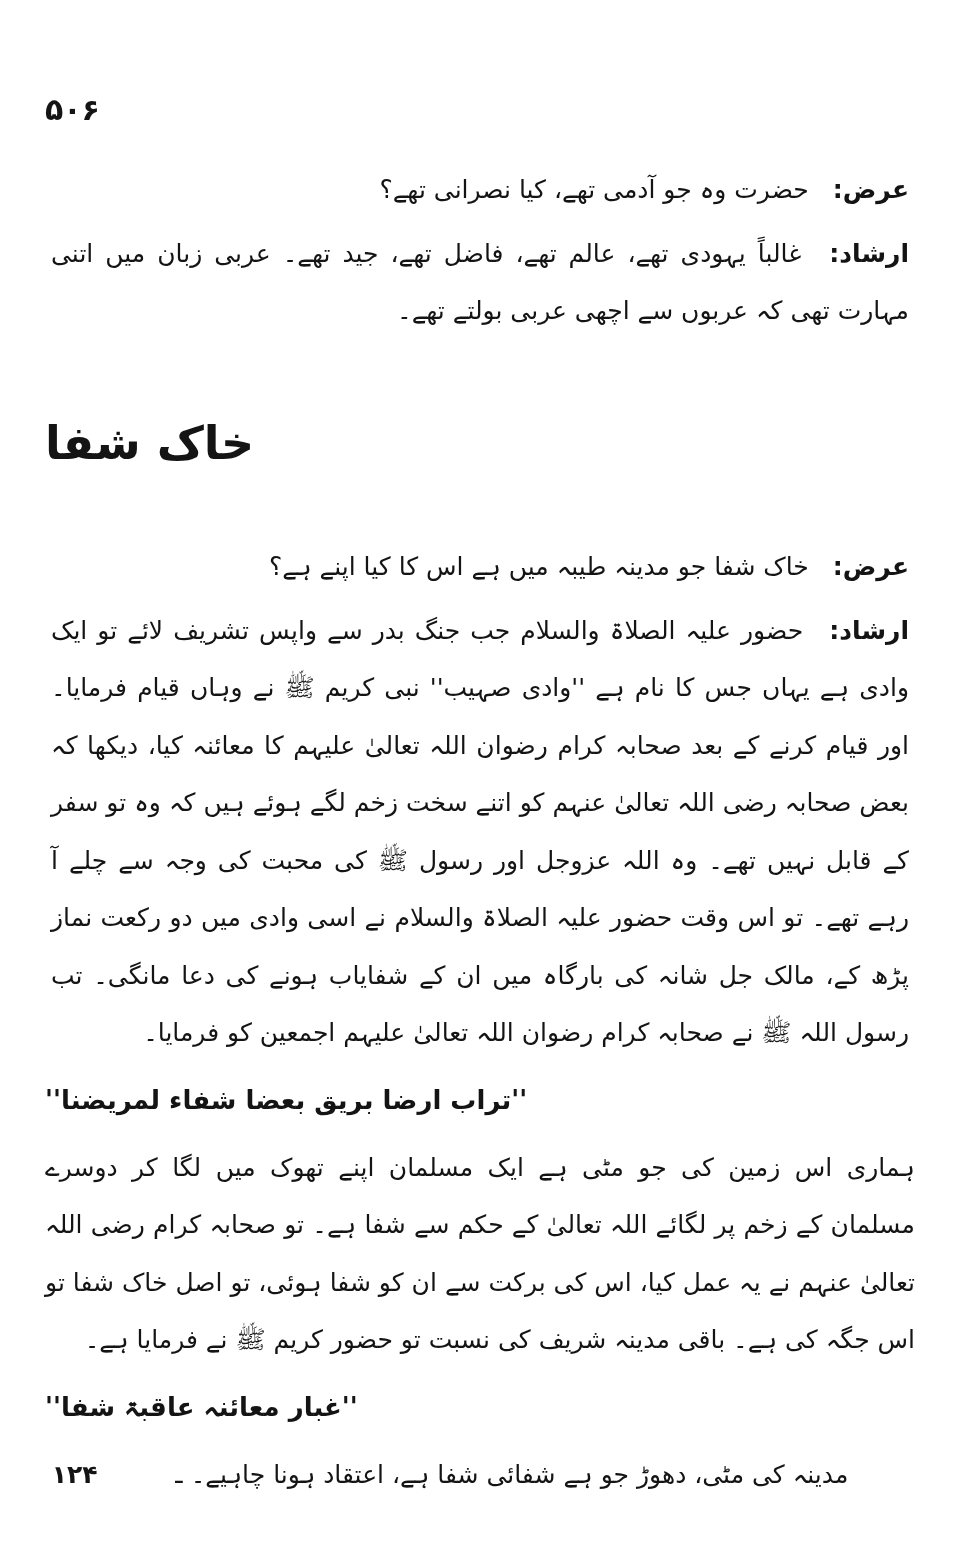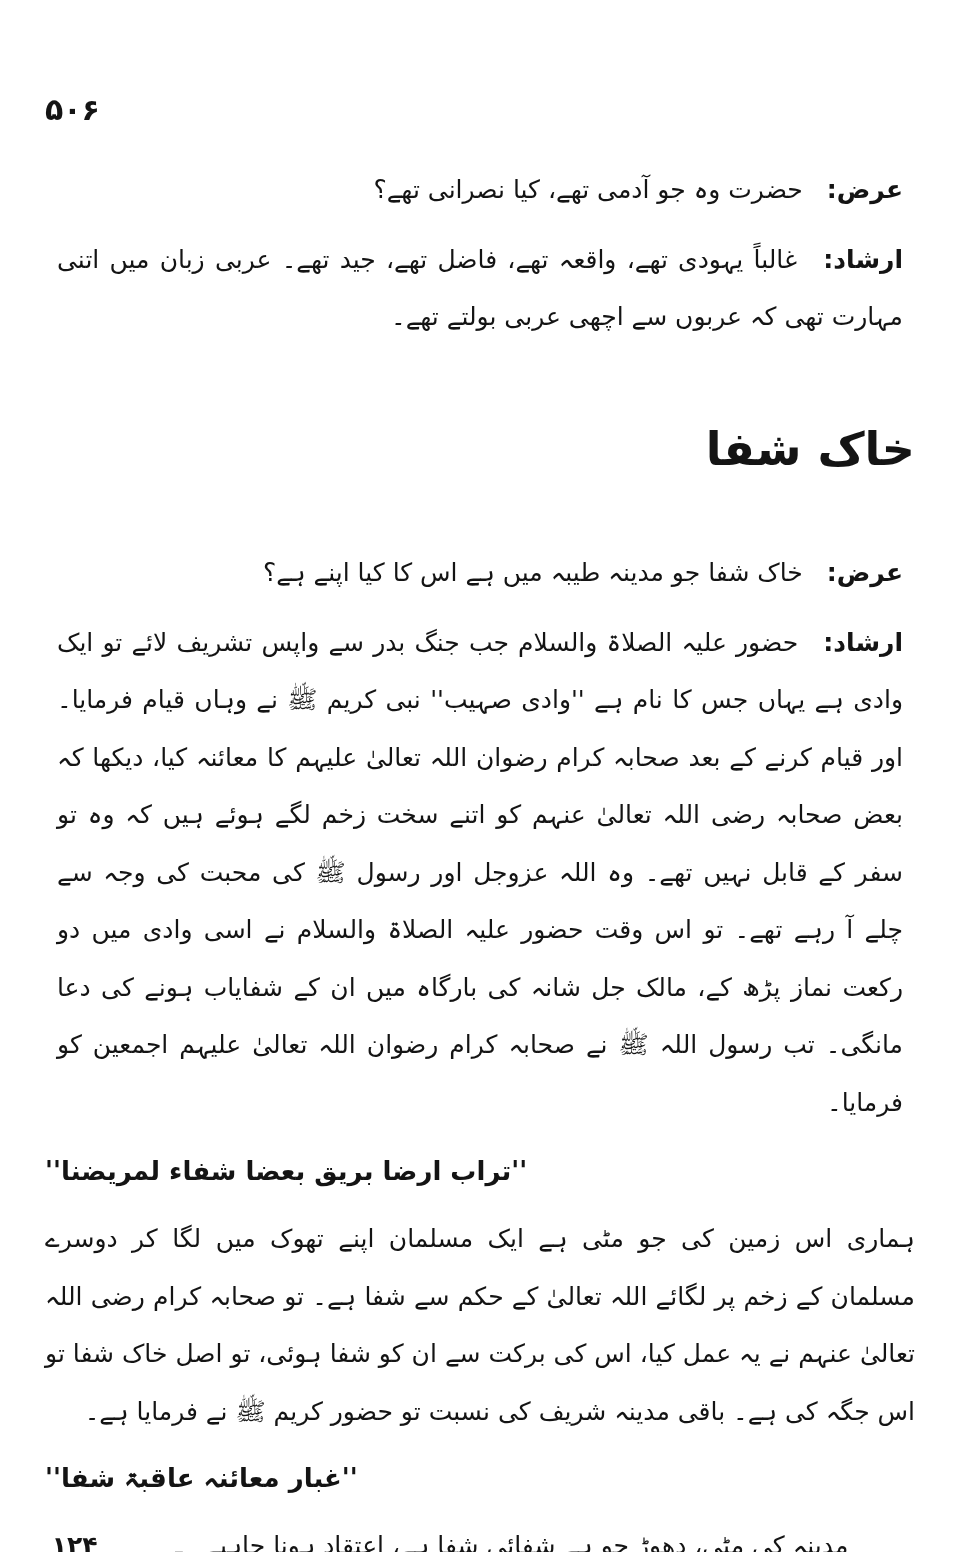--- a/index.html
+++ b/index.html
@@ -26,31 +26,31 @@
     text-align: left;
     font-size: 30px;
     font-weight: bold;
     letter-spacing: 4px;
     margin-bottom: 34px;
   }
   .qa p {
     font-size: 25px;
     line-height: 2.3;
     text-align: justify;
-    margin: 12px;
+    margin: 6px;
   }
   .qa-label {
     font-weight: bold;
     padding-left: 16px;
     white-space: nowrap;
   }
   .section-heading {
     font-size: 46px;
     font-weight: bold;
-    text-align: right;
+    text-align: left;
     margin: 78px 0 70px 0;
     line-height: 1.1;
   }
   .arabic-quote {
     text-align: left;
     font-size: 26px;
     font-weight: bold;
     line-height: 2.2;
     margin: 10px 0;
   }
@@ -79,21 +79,21 @@
 
   <div class="page-number">۵۰۶</div>
 
   <div class="qa">
     <p>
       <span class="qa-label">عرض:</span>
       <span>حضرت وہ جو آدمی تھے، کیا نصرانی تھے؟</span>
     </p>
     <p>
       <span class="qa-label">ارشاد:</span>
-      <span>غالباً یہودی تھے، واقعہ تھے، فاضل تھے، جید تھے۔ عربی زبان میں اتنی مہارت تھی کہ عربوں سے اچھی عربی بولتے تھے۔</span>
+      <span>غالباً یہودی تھے، عالم تھے، فاضل تھے، جید تھے۔ عربی زبان میں اتنی مہارت تھی کہ عربوں سے اچھی عربی بولتے تھے۔</span>
     </p>
   </div>
 
   <h1 class="section-heading">خاک شفا</h1>
 
   <div class="qa">
     <p>
       <span class="qa-label">عرض:</span>
       <span>خاک شفا جو مدینہ طیبہ میں ہے اس کا کیا اپنے ہے؟</span>
     </p>

